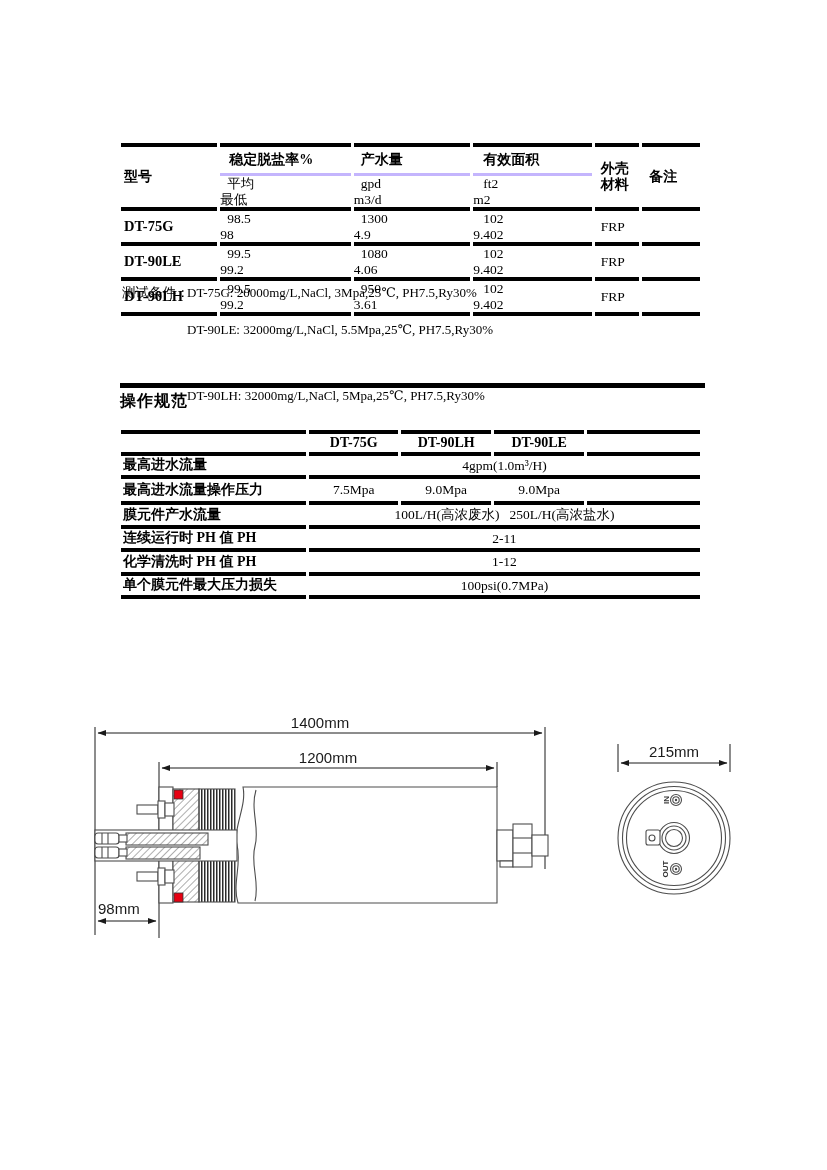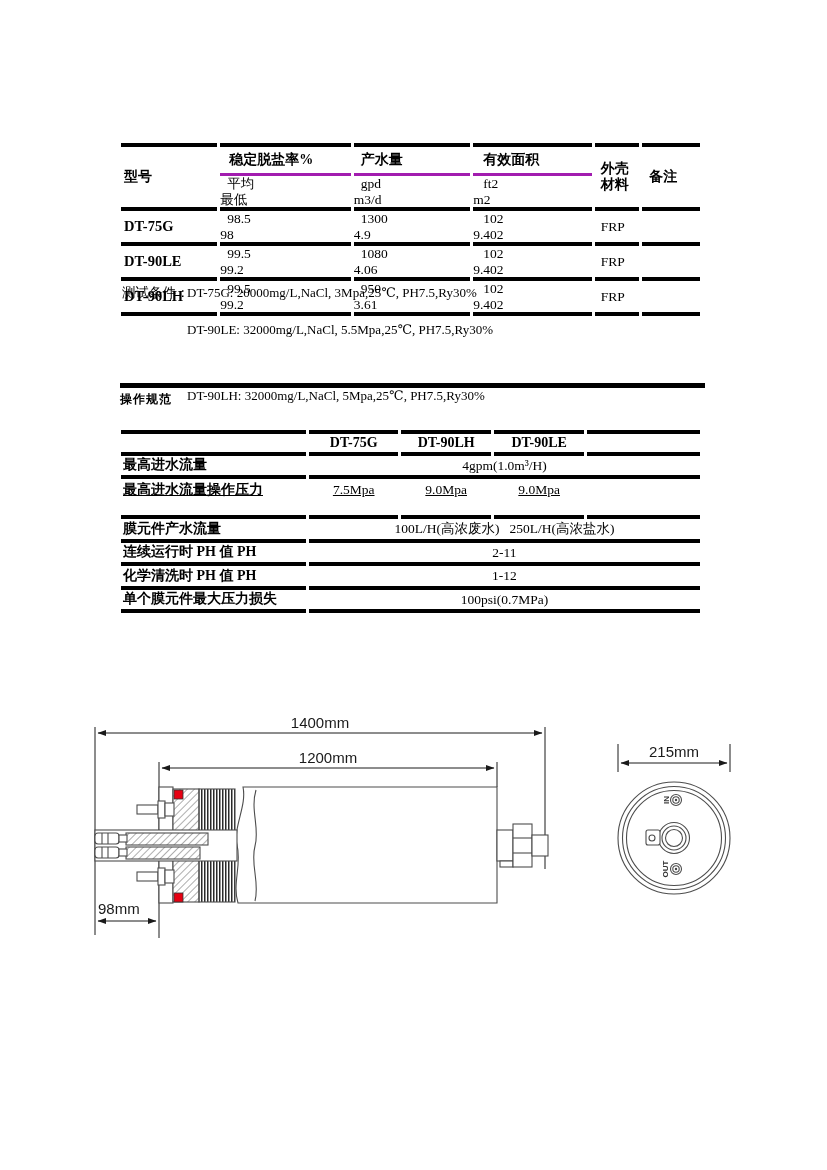--- a/index.html
+++ b/index.html
@@ -5,51 +5,51 @@
   html,body{margin:0;padding:0;background:#fff;}
   .page{position:relative;width:827px;height:1170px;background:#fff;overflow:hidden;
         font-family:"Liberation Serif","DejaVu Serif",serif;color:#000;}
   .abs{position:absolute;}
 
   
   table{border-collapse:separate;border-spacing:3px 0;table-layout:fixed;}
   td{padding:0;vertical-align:middle;font-size:13.5px;line-height:1.15;}
   .bt{border-top:4px solid #000;}
   .bb{border-bottom:4px solid #000;}
-  .bg{border-bottom:3px solid #a21caf;}
+  .bg{border-bottom:3px solid #c4b5fd;}
 
   .spec{width:585px;}
   .spec .h1 td{height:26px;}
   .spec .h2 td{height:24px;}
   .spec .dr td{height:21px;}
   .cn{font-weight:bold;font-size:14px;}
   .model{font-weight:bold;font-size:14.5px;padding-left:3px;}
   .pad3{padding-left:3px;}
   .pair{display:flex;flex-direction:column;}
   .c2 .s1{margin-left:7px;width:77px;}
   .c3 .s1{margin-left:7px;width:58px;}
   .c4 .s1{margin-left:10px;width:60px;}
   .shell2{padding-left:6px;}
   .remark{padding-left:7px;}
 
   
   .tc{font-size:13px;white-space:pre;}
   .tc .lbl{display:inline-block;width:65px;font-size:13.5px;}
 
   .divider{background:#000;}
-  .sect{font-size:12px;font-weight:bold;letter-spacing:1px;}
+  .sect{font-size:16px;font-weight:bold;letter-spacing:1px;}
 
   .op{width:585px;}
   .op .lab{font-weight:bold;font-size:14px;padding-left:2px;}
   .op .val{text-align:center;}
   .op .hd{font-weight:bold;font-size:14px;text-align:center;}
   .op .sv{text-align:center;white-space:pre;}
   .op .rh td{height:18px;}
   .op .r1 td{height:19px;}
-  .op .r2 td{height:22px;padding-bottom:14px;text-decoration:underline;}
+  .op .r2 td{height:22px;}
   .op .r3 td{height:20px;}
   .op .r4 td{height:20px;}
   .op .r5 td{height:19px;margin-top:12px;}
   .op .r6 td{height:20px;}
   .op .r7 td{height:19px;}
 
   
   .dimtxt{font-family:"Liberation Sans","DejaVu Sans",sans-serif;font-size:15px;fill:#1a1a1a;stroke:none;}
   .porttxt{font-family:"Liberation Sans","DejaVu Sans",sans-serif;font-size:8px;font-weight:bold;fill:#333;stroke:none;}
 </style>

